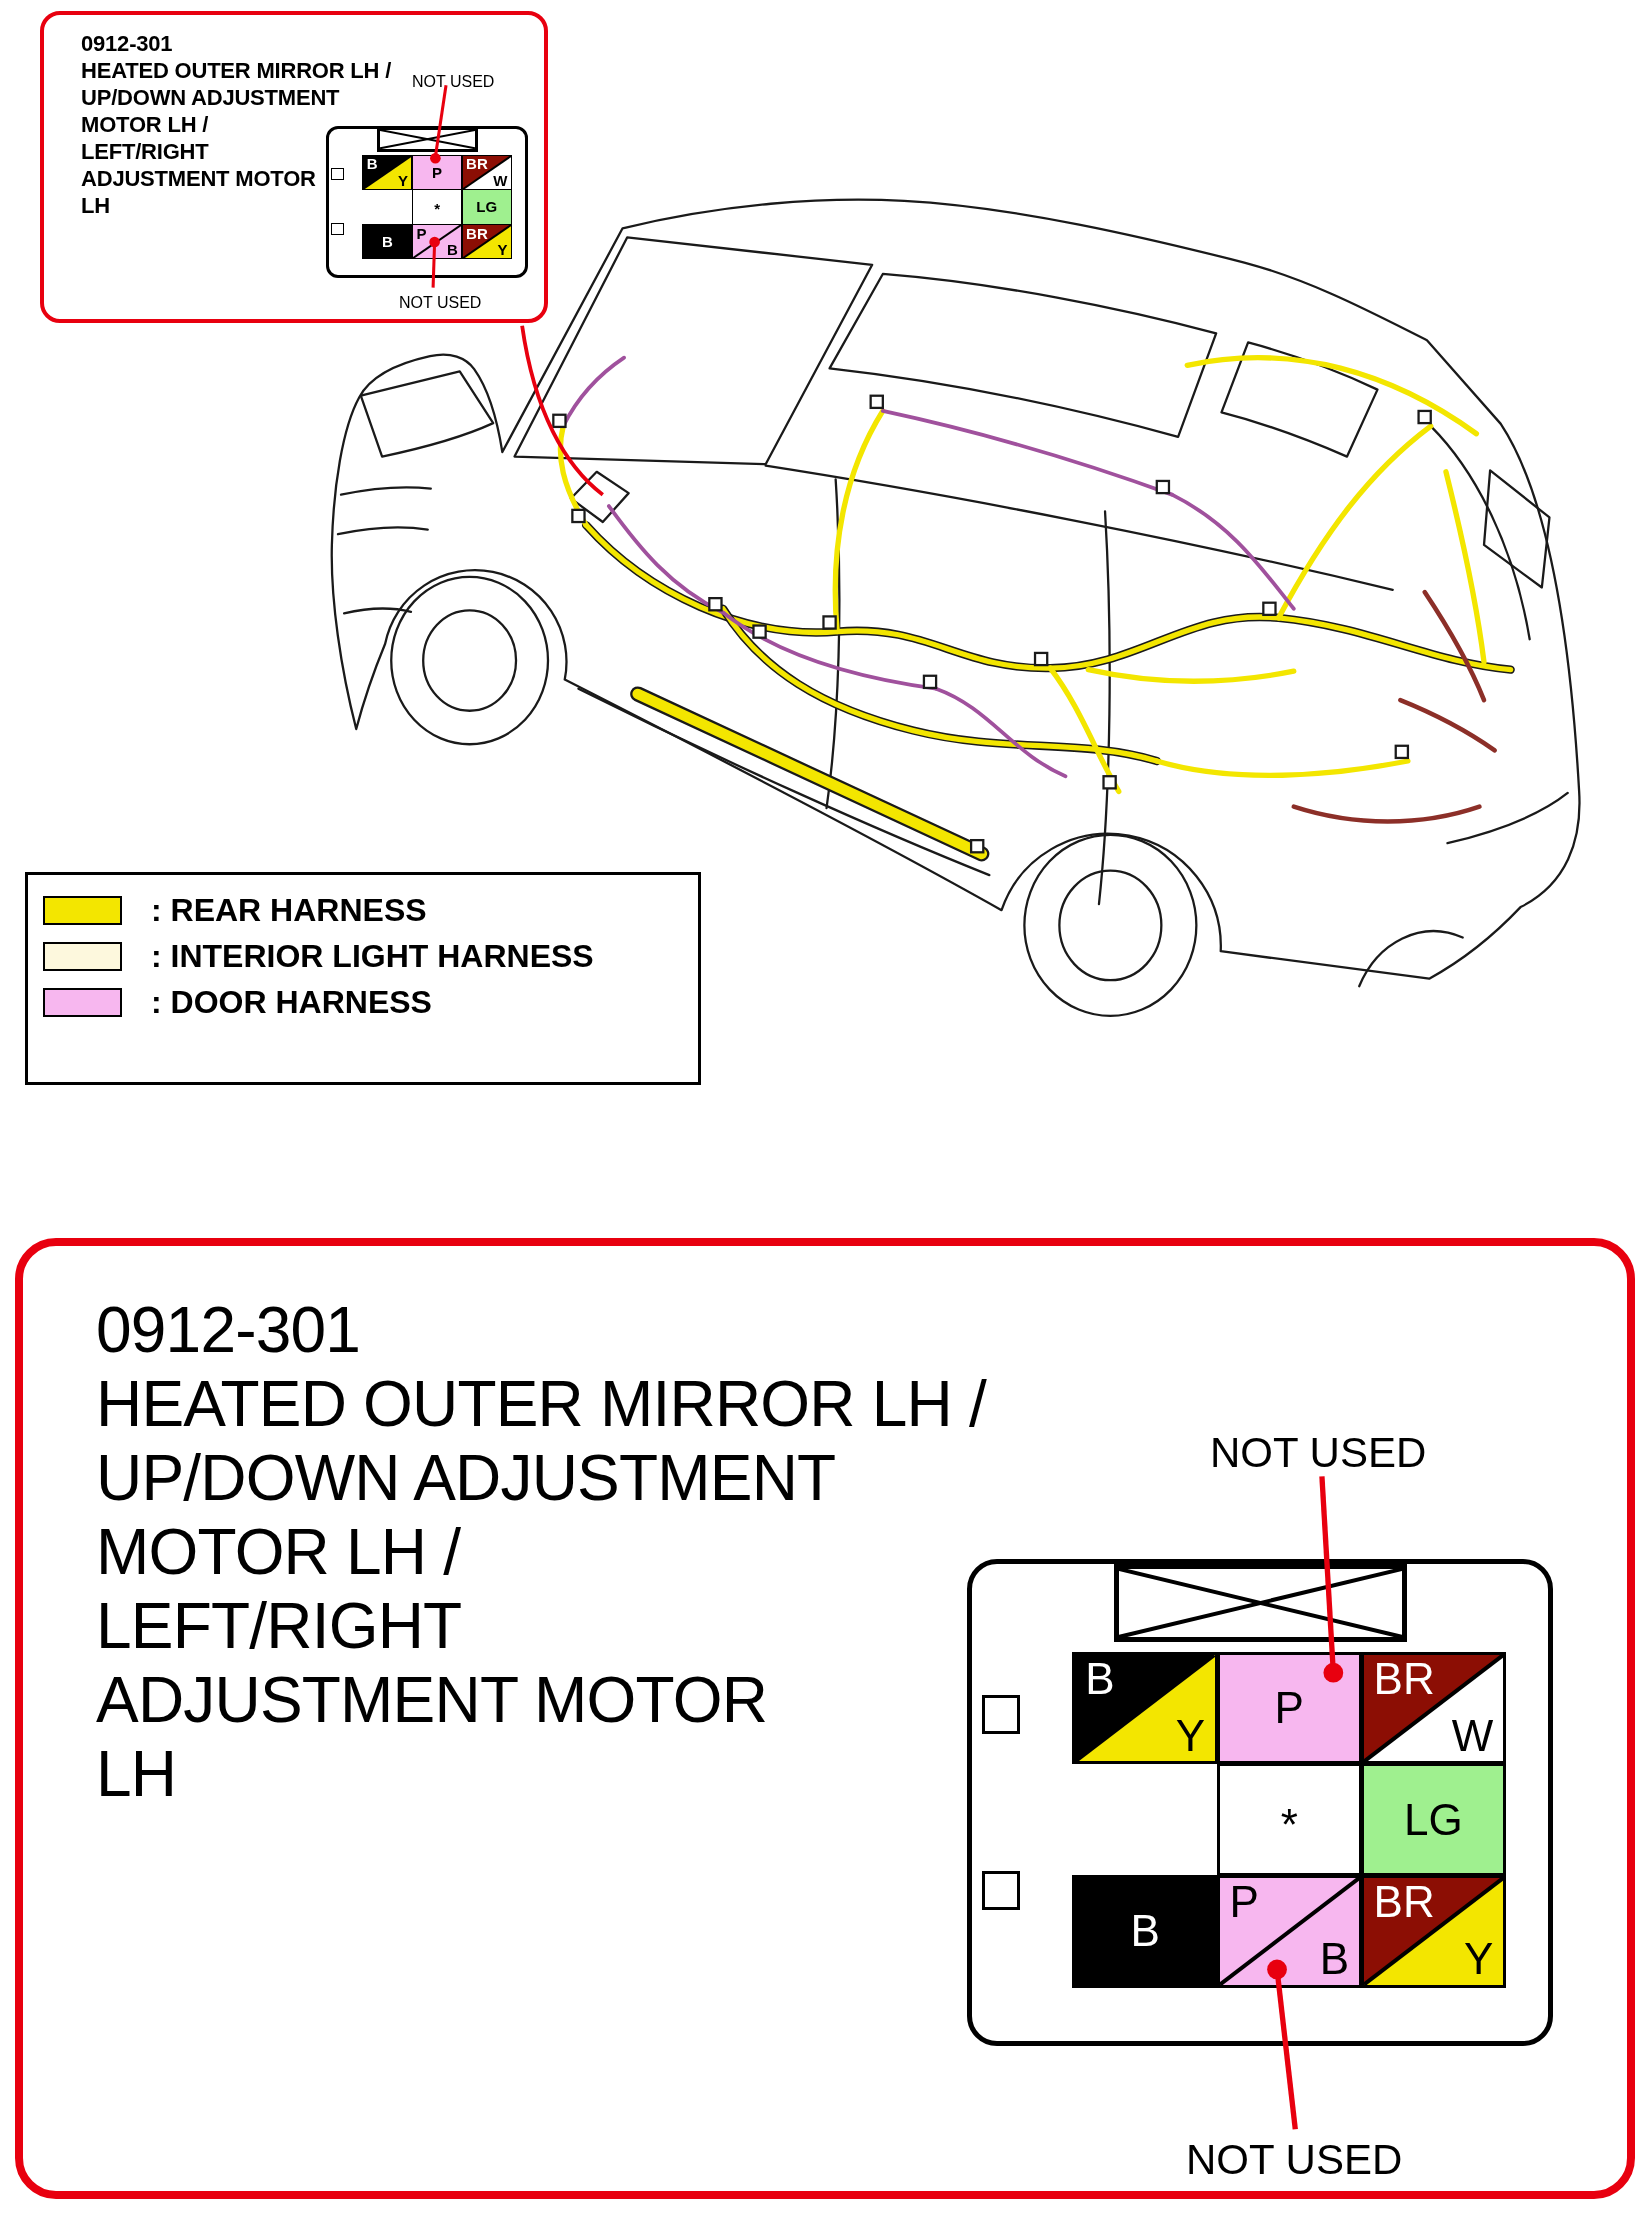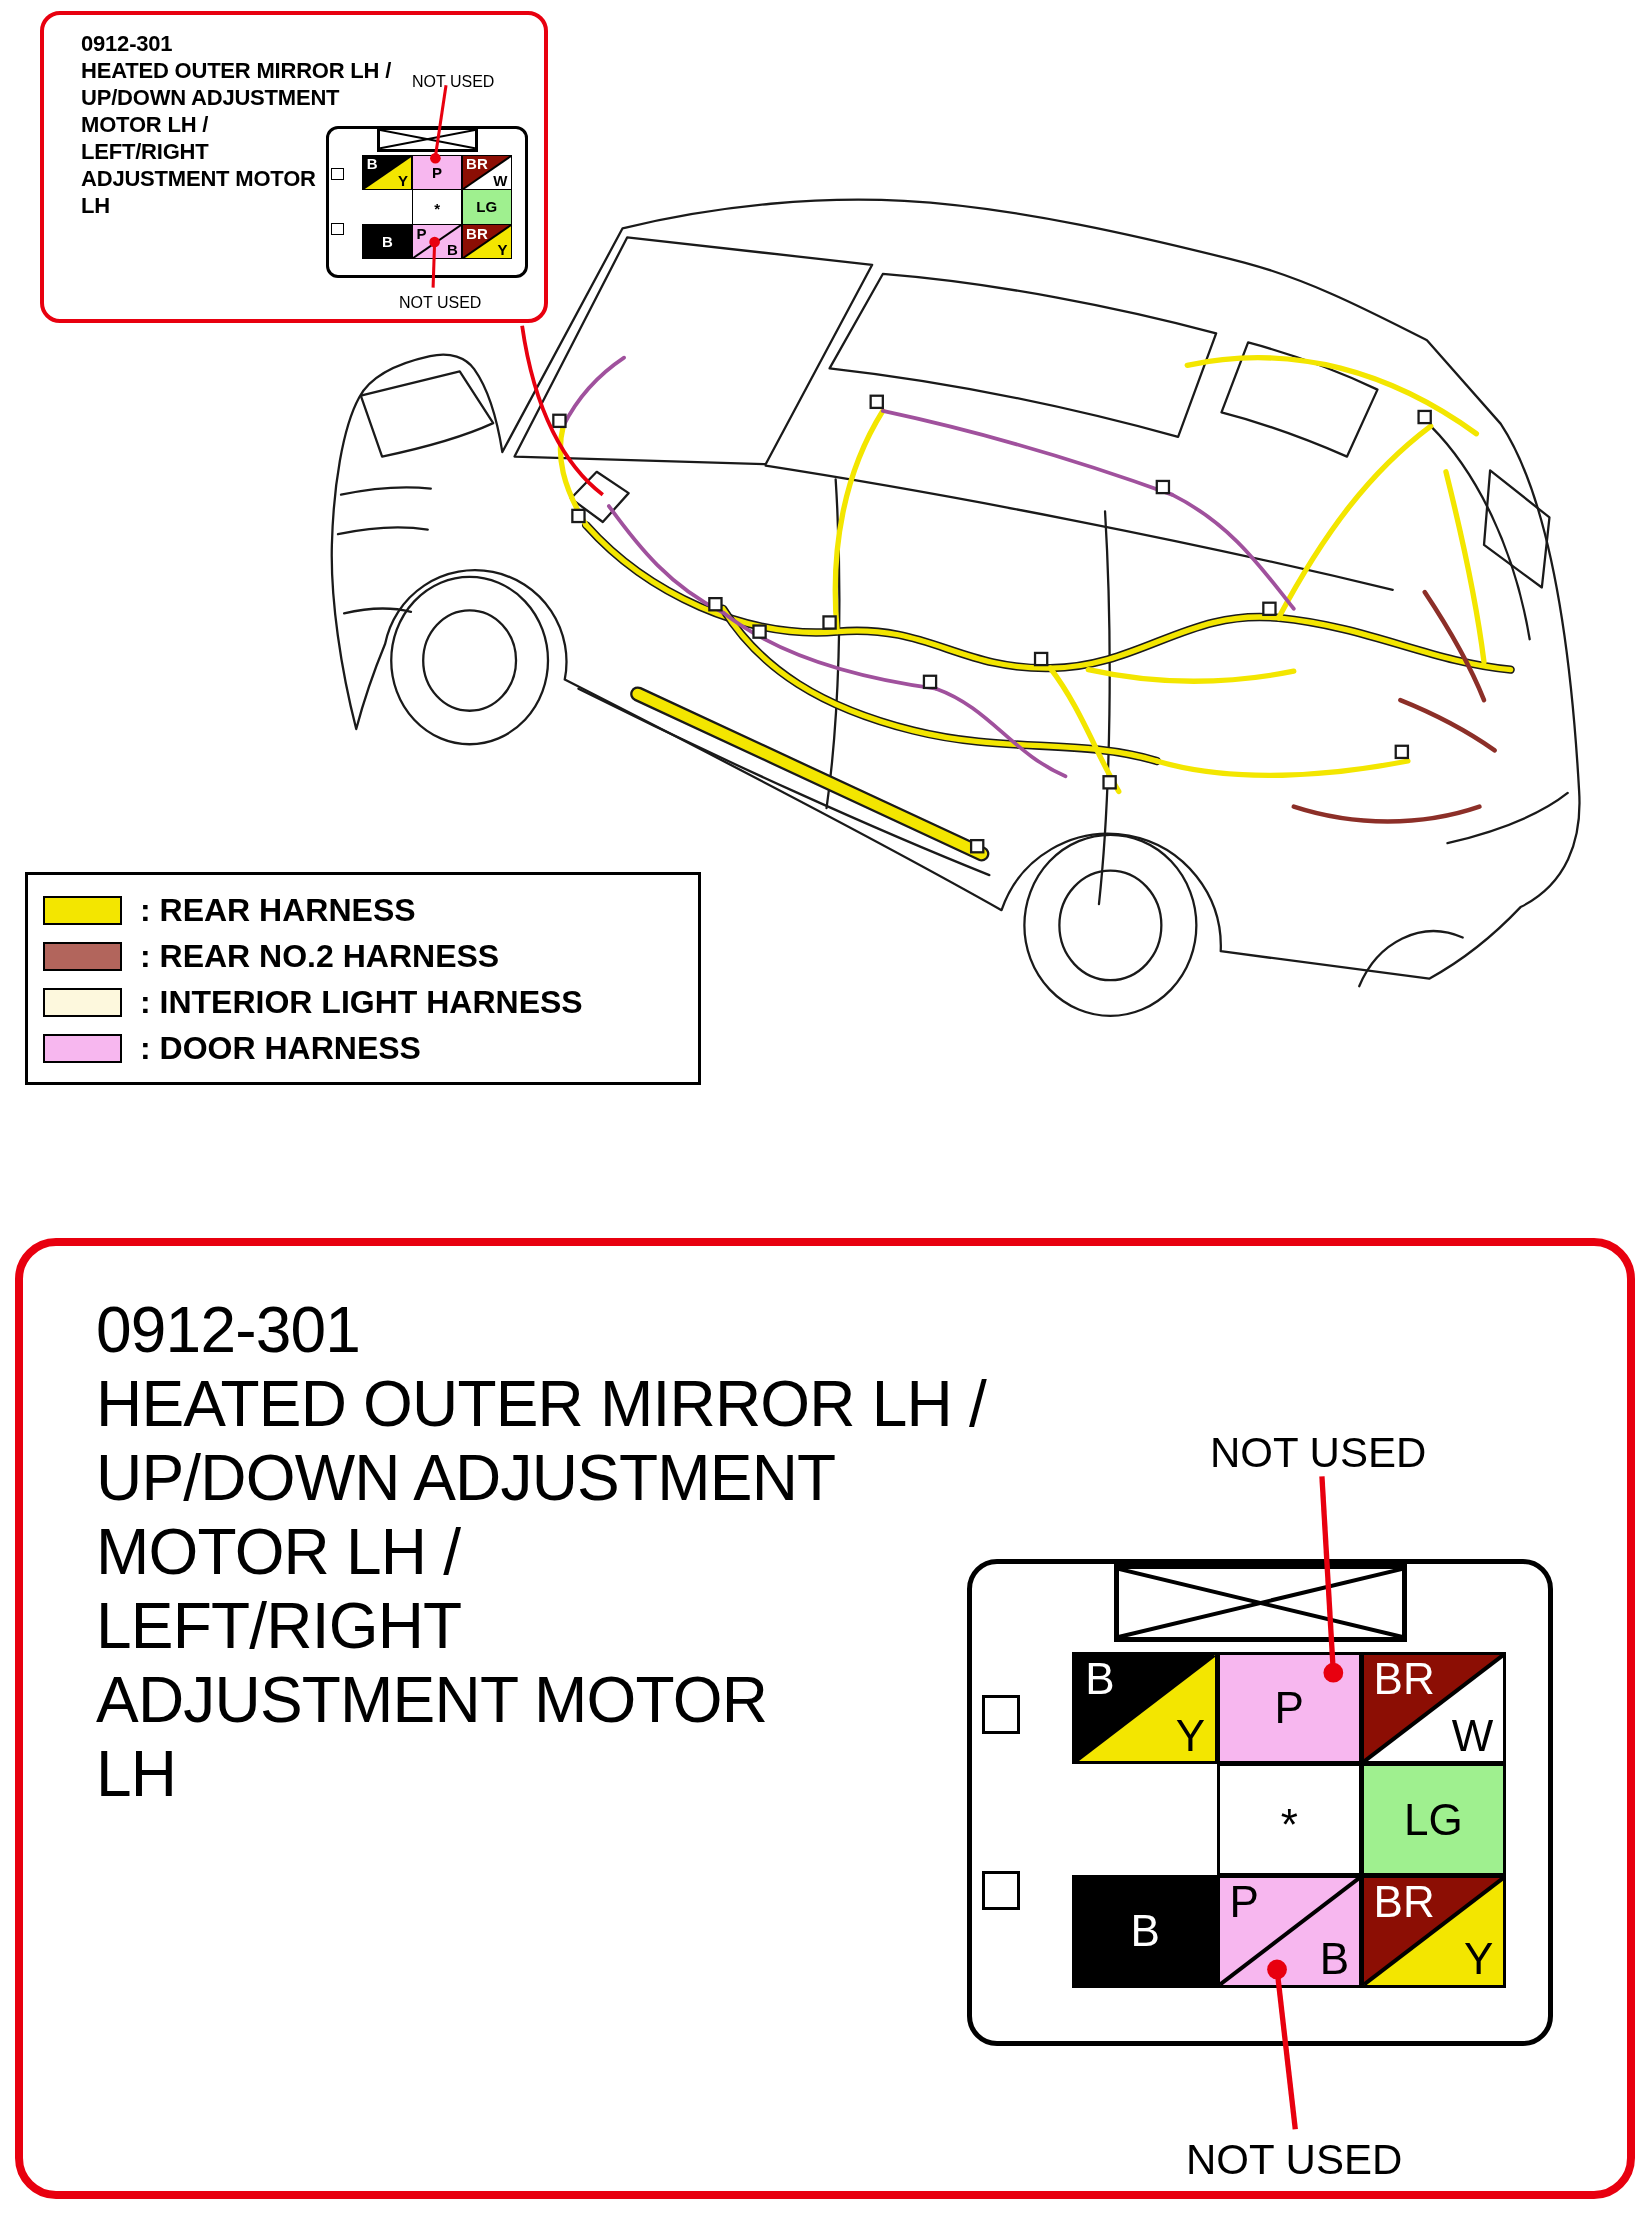--- a/index.html
+++ b/index.html
@@ -21,21 +21,21 @@
   .co-small .nu{font-size:16px;}
   .nu-s-top{left:368px;top:58px;}
   .nu-s-bottom{left:355px;top:279px;}
   .co-large .nu{font-size:42px;}
   .nu-l-top{left:1187px;top:183px;}
   .nu-l-bottom{left:1163px;top:890px;}
 
   
   .legend{position:absolute;left:25px;top:872px;width:676px;height:213px;border:3px solid #000;
           background:#fff;z-index:10;padding:12px 0 0 15px;}
-  .legend-row{display:flex;align-items:center;gap:18px;height:46px;}
+  .legend-row{display:flex;align-items:center;gap:29px;height:46px;}
   .swatch{width:79px;height:29px;border:2.3px solid #000;flex:0 0 auto;}
   .sw0{background:#f3e600;}.sw1{background:#b2655c;}.sw2{background:#f7b7ef;}.sw3{background:#fdf8dd;}
   .legend-label{font-size:32px;font-weight:700;white-space:nowrap;}
 
   
   .connector{position:absolute;}
   .conn-small{left:282px;top:111px;width:202px;height:152px;--bw:3px;--bw2:1.5px;--br:12px;--fs:15px;--fss:23.6px;}
   .conn-large{left:944px;top:313px;width:586px;height:487px;--bw:5.3px;--bw2:3.8px;--br:30px;--fs:44px;--fss:67px;}
   .conn-body{position:absolute;left:0;top:0;right:0;bottom:0;border:var(--bw) solid #000;
              border-radius:var(--br);background:#fff;}
@@ -220,24 +220,20 @@
       </div>
     </div>
   </div>
 
   <div class="legend">
     <div class="legend-row">
       <span class="swatch sw0"></span>
       <span class="legend-label">: REAR HARNESS</span>
     </div>
     <div class="legend-row">
-      <span class="swatch sw1"></span>
-      <span class="legend-label">: REAR NO.2 HARNESS</span>
-    </div>
-    <div class="legend-row">
       <span class="swatch sw3"></span>
       <span class="legend-label">: INTERIOR LIGHT HARNESS</span>
     </div>
     <div class="legend-row">
       <span class="swatch sw2"></span>
       <span class="legend-label">: DOOR HARNESS</span>
     </div>
   </div>
 
   <div class="callout co-large">

